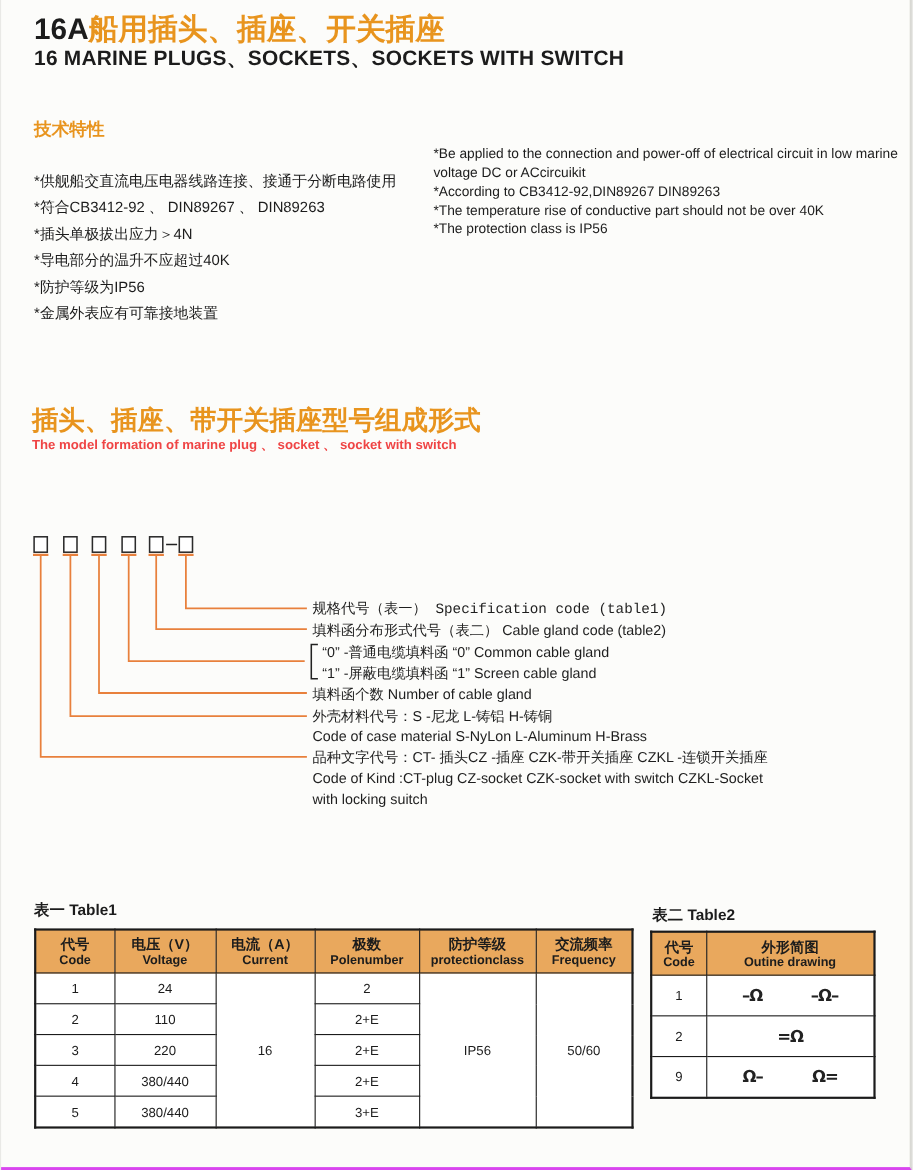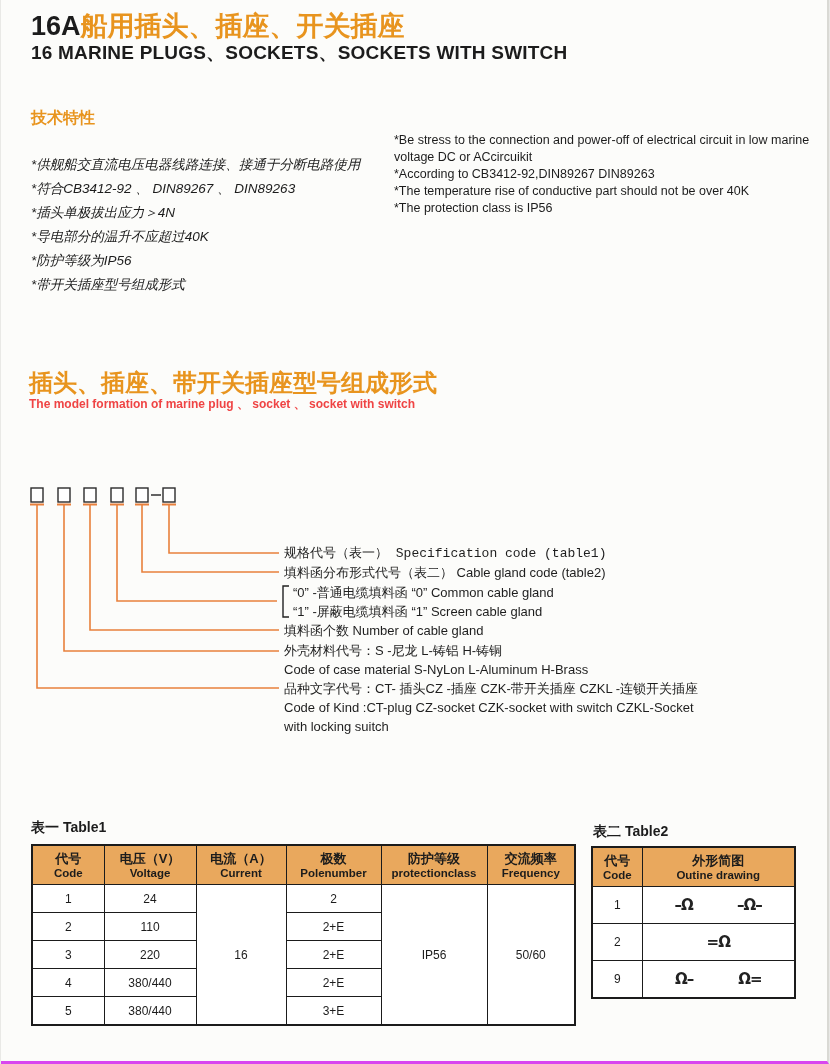--- a/index.html
+++ b/index.html
@@ -11,21 +11,21 @@
     box-sizing:border-box;
   }
   .abs{position:absolute;}
   
   .title-line1{font-size:27px;font-weight:bold;line-height:1.05;white-space:nowrap;}
   .title-zh{color:var(--accent-orange);}
   .title-line2{font-size:19px;font-weight:bold;letter-spacing:.2px;white-space:nowrap;}
   
   .tech-heading-zh{font-size:16px;font-weight:bold;color:var(--accent-orange);}
   .tech-heading-en{font-size:14px;font-weight:bold;color:var(--accent-red);}
-  .tech-list-zh{margin-top:24px;font-style:italic;}
+  .tech-list-zh{margin-top:24px;}
   .tech-list-zh .item{font-size:13.5px;line-height:24px;white-space:nowrap;}
   .tech-list-en{margin-top:24px;width:424px;}
   .tech-list-en .item{font-size:12.5px;line-height:17px;}
   
   .sec2-zh{font-size:24px;font-weight:bold;color:var(--accent-orange);line-height:1.1;white-space:nowrap;}
   .sec2-en{font-size:12px;font-weight:bold;color:#ef4444;white-space:nowrap;}
   
   svg.diagram{position:absolute;left:0;top:0;width:830px;height:1064px;pointer-events:none;}
   .diagram .box{fill:#fff;stroke:#2b2b2b;stroke-width:1.4;}
   .diagram .oline{stroke:var(--line-orange);stroke-width:2;fill:none;}
@@ -58,27 +58,27 @@
   </div>
 
   <div class="abs" style="left:30px;top:108px;">
     <div class="tech-heading-zh">技术特性</div>
     <div class="tech-list-zh">
         <div class="item">*供舰船交直流电压电器线路连接、接通于分断电路使用</div>
         <div class="item">*符合CB3412-92 、 DIN89267 、 DIN89263</div>
         <div class="item">*插头单极拔出应力＞4N</div>
         <div class="item">*导电部分的温升不应超过40K</div>
         <div class="item">*防护等级为IP56</div>
-        <div class="item">*带开关插座型号组成形式</div>
+        <div class="item">*金属外表应有可靠接地装置</div>
       </div>
   </div>
 
   <div class="abs" style="left:393px;top:108px;">
     <div class="tech-list-en">
-        <div class="item">*Be stress to the connection and power-off of electrical circuit in low marine voltage DC or ACcircuikit</div>
+        <div class="item">*Be applied to the connection and power-off of electrical circuit in low marine voltage DC or ACcircuikit</div>
         <div class="item">*According to CB3412-92,DIN89267 DIN89263</div>
         <div class="item">*The temperature rise of conductive part should not be over 40K</div>
         <div class="item">*The protection class is IP56</div>
       </div>
   </div>
 
   <div class="abs" style="left:28px;top:370px;">
     <div class="sec2-zh">插头、插座、带开关插座型号组成形式</div>
     <div class="sec2-en">The model formation of marine plug 、 socket 、 socket with switch</div>
   </div>

